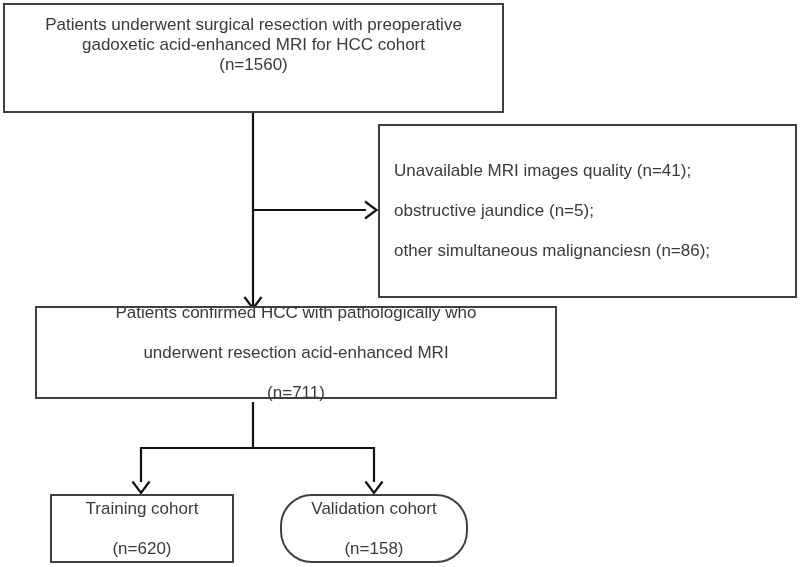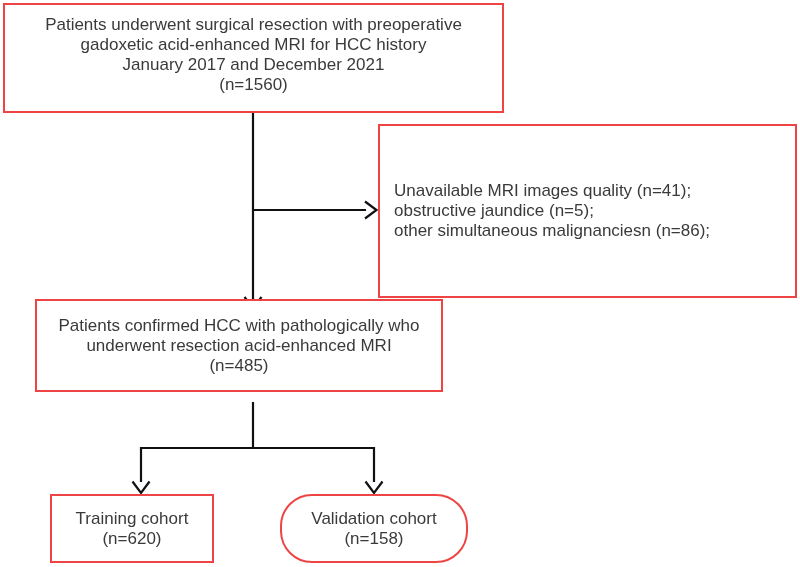--- a/index.html
+++ b/index.html
@@ -13,54 +13,55 @@
     height: 567px;
     background: #ffffff;
     font-family: "Liberation Sans", "DejaVu Sans", sans-serif;
     color: #3a3a3a;
     font-size: 17px;
     line-height: 20px;
     overflow: hidden;
   }
   .box {
     position: absolute;
-    border: 2px solid #ef4444;
+    border: 2px solid #404040;
     background: #ffffff;
     box-sizing: border-box;
     display: flex;
     flex-direction: column;
   }
   .box.center-text {
     align-items: center;
     text-align: center;
   }
   .box.vcenter {
     justify-content: center;
+    gap: 20px;
   }
   .box-line {
     white-space: nowrap;
   }
   #box-initial {
     left: 3px; top: 3px;
     width: 501px; height: 110px;
     padding-top: 10px;
   }
   #box-exclusions {
     left: 378px; top: 124px;
     width: 419px; height: 174px;
     padding-left: 14px;
     text-align: left;
   }
   #box-confirmed {
-    left: 35px; top: 299px;
-    width: 408px; height: 93px;
+    left: 35px; top: 306px;
+    width: 522px; height: 93px;
   }
   #box-training {
     left: 50px; top: 494px;
-    width: 164px; height: 69px;
+    width: 184px; height: 69px;
   }
   #box-validation {
     left: 280px; top: 494px;
     width: 188px; height: 69px; border-radius: 32px;
   }
   .connectors {
     position: absolute;
     left: 0; top: 0;
     width: 800px; height: 567px;
     pointer-events: none;
@@ -89,35 +90,34 @@
 
     <line x1="141" y1="447" x2="141" y2="482"></line>
     <path d="M 132.5 481.5 L 141 493 L 149.5 481.5"></path>
 
     <line x1="374" y1="447" x2="374" y2="482"></line>
     <path d="M 365.5 481.5 L 374 493 L 382.5 481.5"></path>
   </svg>
 
   <div class="box center-text" id="box-initial">
     <div class="box-line">Patients underwent surgical resection with preoperative</div>
-    <div class="box-line">gadoxetic acid-enhanced MRI for HCC history</div>
-    <div class="box-line">January 2017 and December 2021</div>
+    <div class="box-line">gadoxetic acid-enhanced MRI for HCC cohort</div>
     <div class="box-line">(n=1560)</div>
   </div>
 
   <div class="box vcenter" id="box-exclusions">
     <div class="box-line">Unavailable MRI images quality (n=41);</div>
     <div class="box-line">obstructive jaundice (n=5);</div>
     <div class="box-line">other simultaneous malignanciesn (n=86);</div>
   </div>
 
   <div class="box center-text vcenter" id="box-confirmed">
     <div class="box-line">Patients confirmed HCC with pathologically who</div>
     <div class="box-line">underwent resection acid-enhanced MRI</div>
-    <div class="box-line">(n=485)</div>
+    <div class="box-line">(n=711)</div>
   </div>
 
   <div class="box center-text vcenter" id="box-training">
     <div class="box-line">Training cohort</div>
     <div class="box-line">(n=620)</div>
   </div>
 
   <div class="box center-text vcenter" id="box-validation">
     <div class="box-line">Validation cohort</div>
     <div class="box-line">(n=158)</div>

